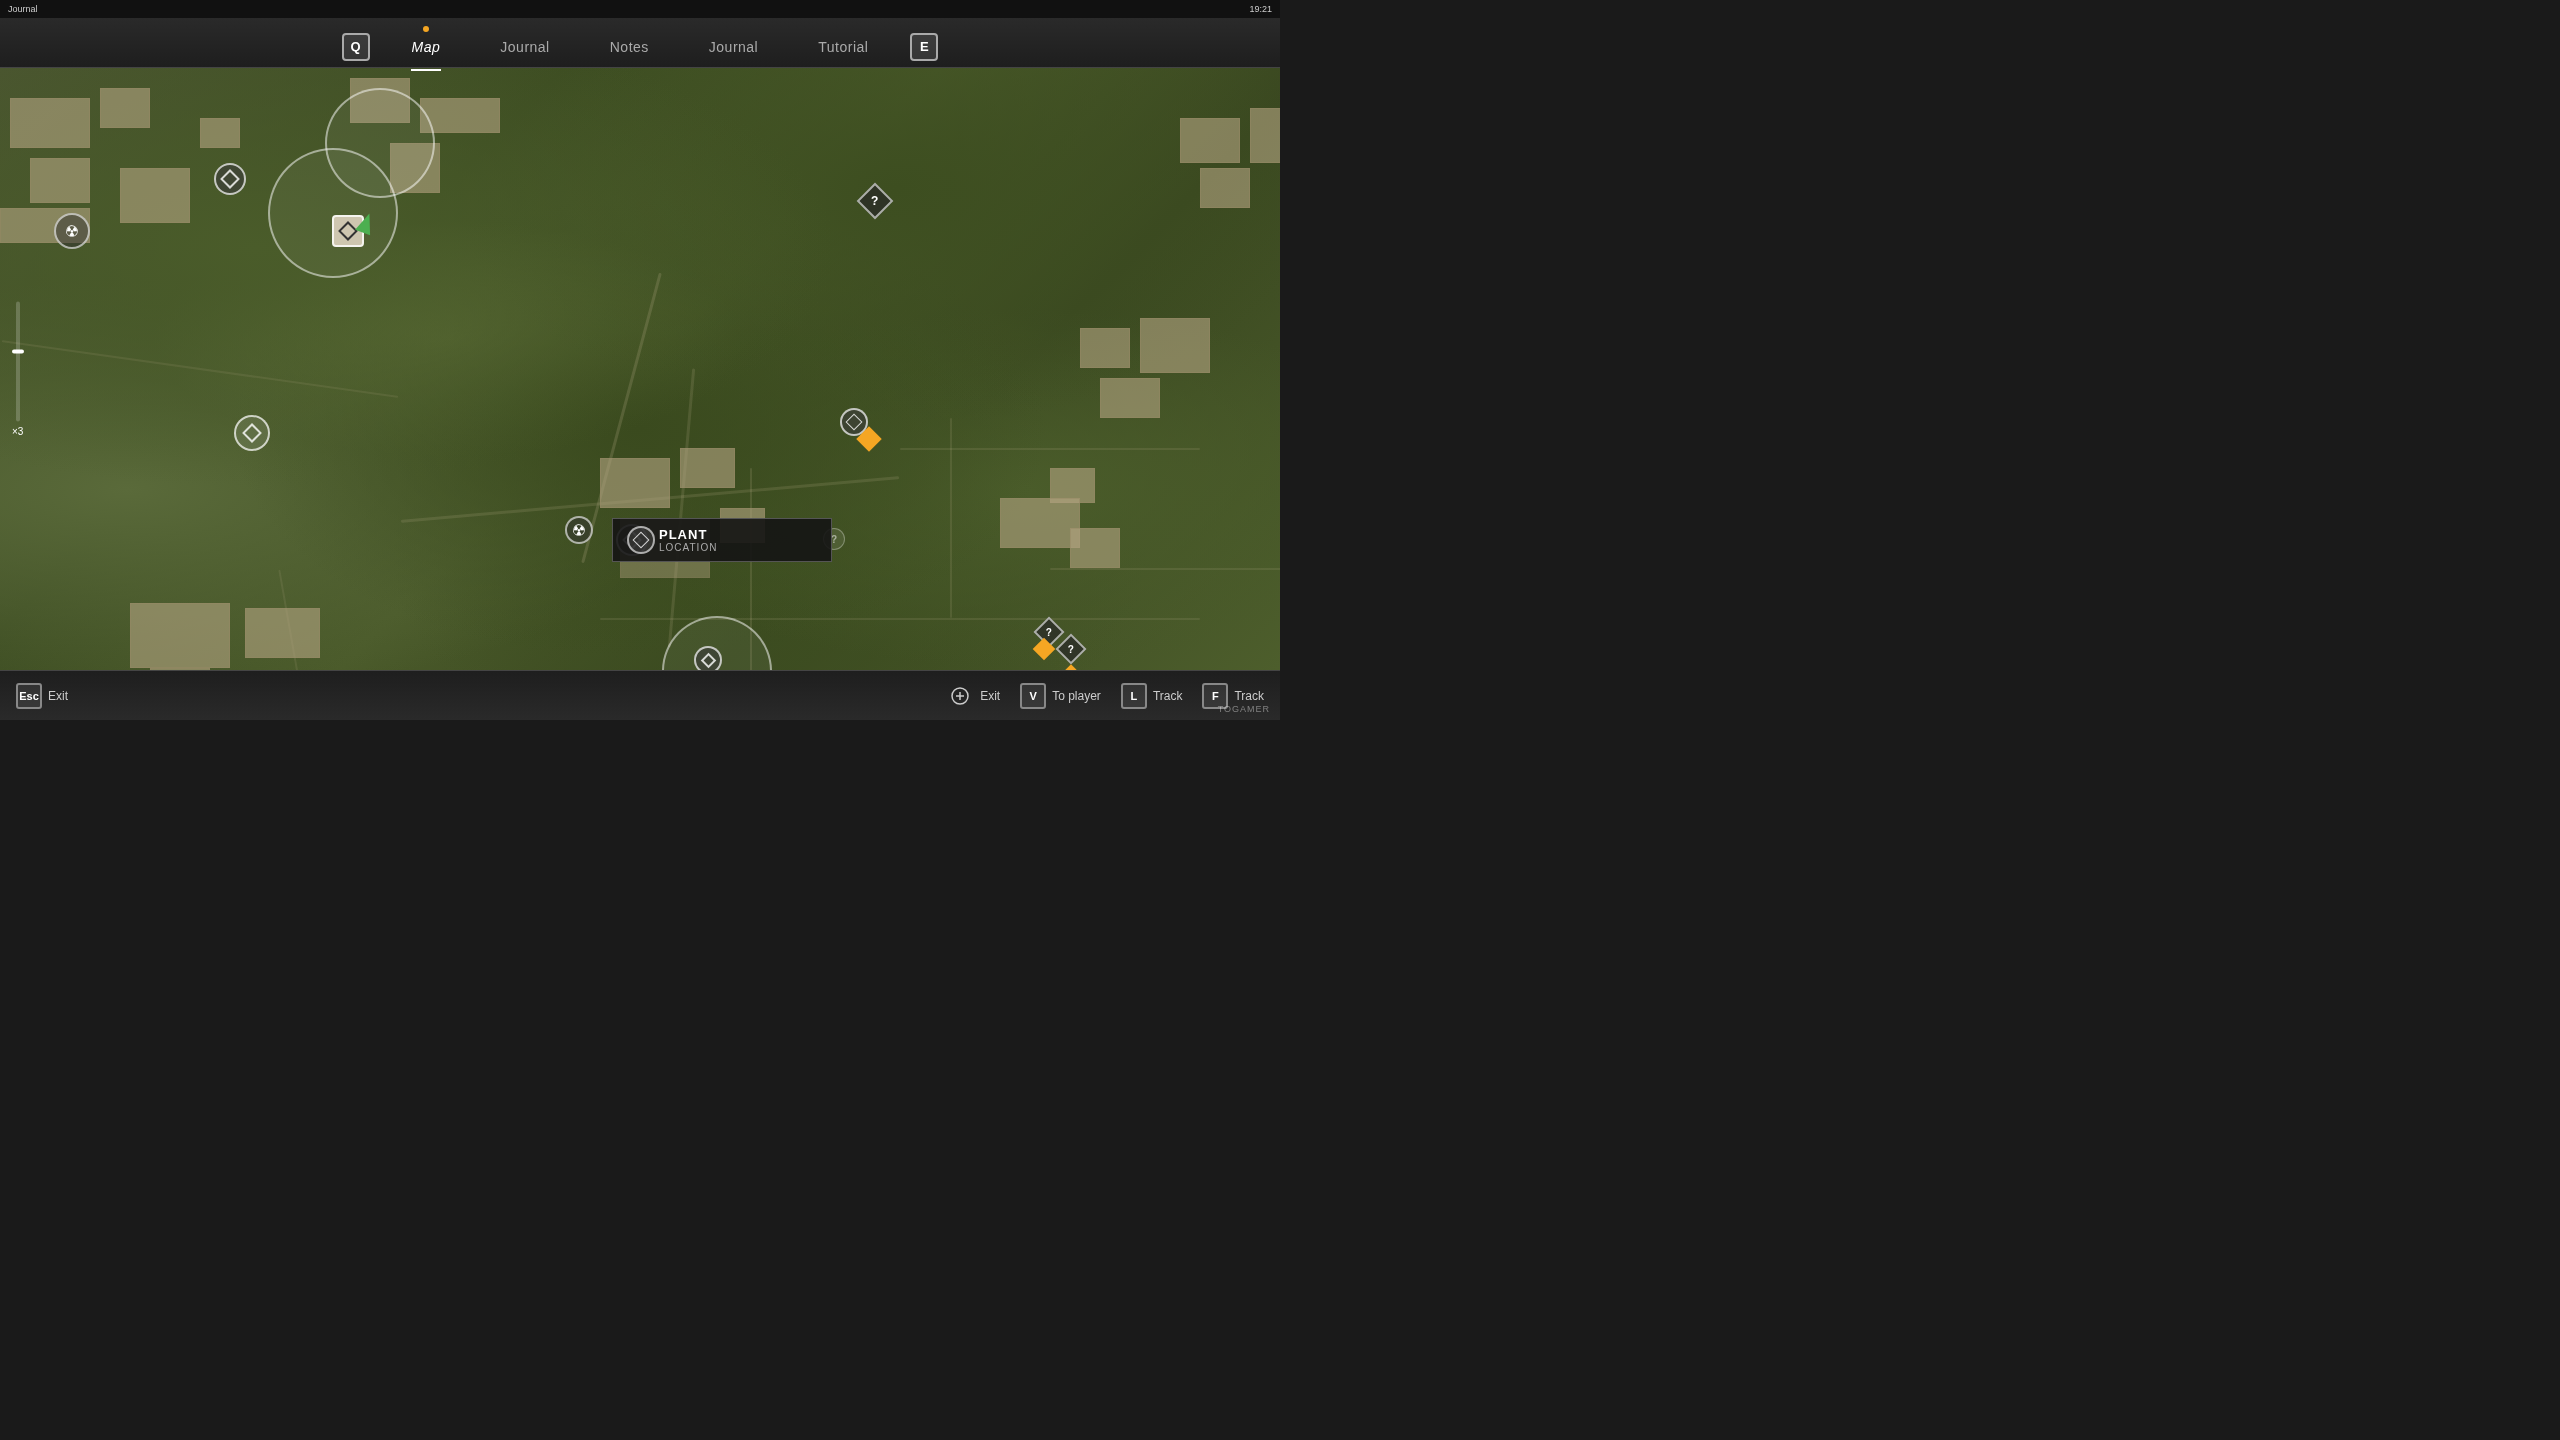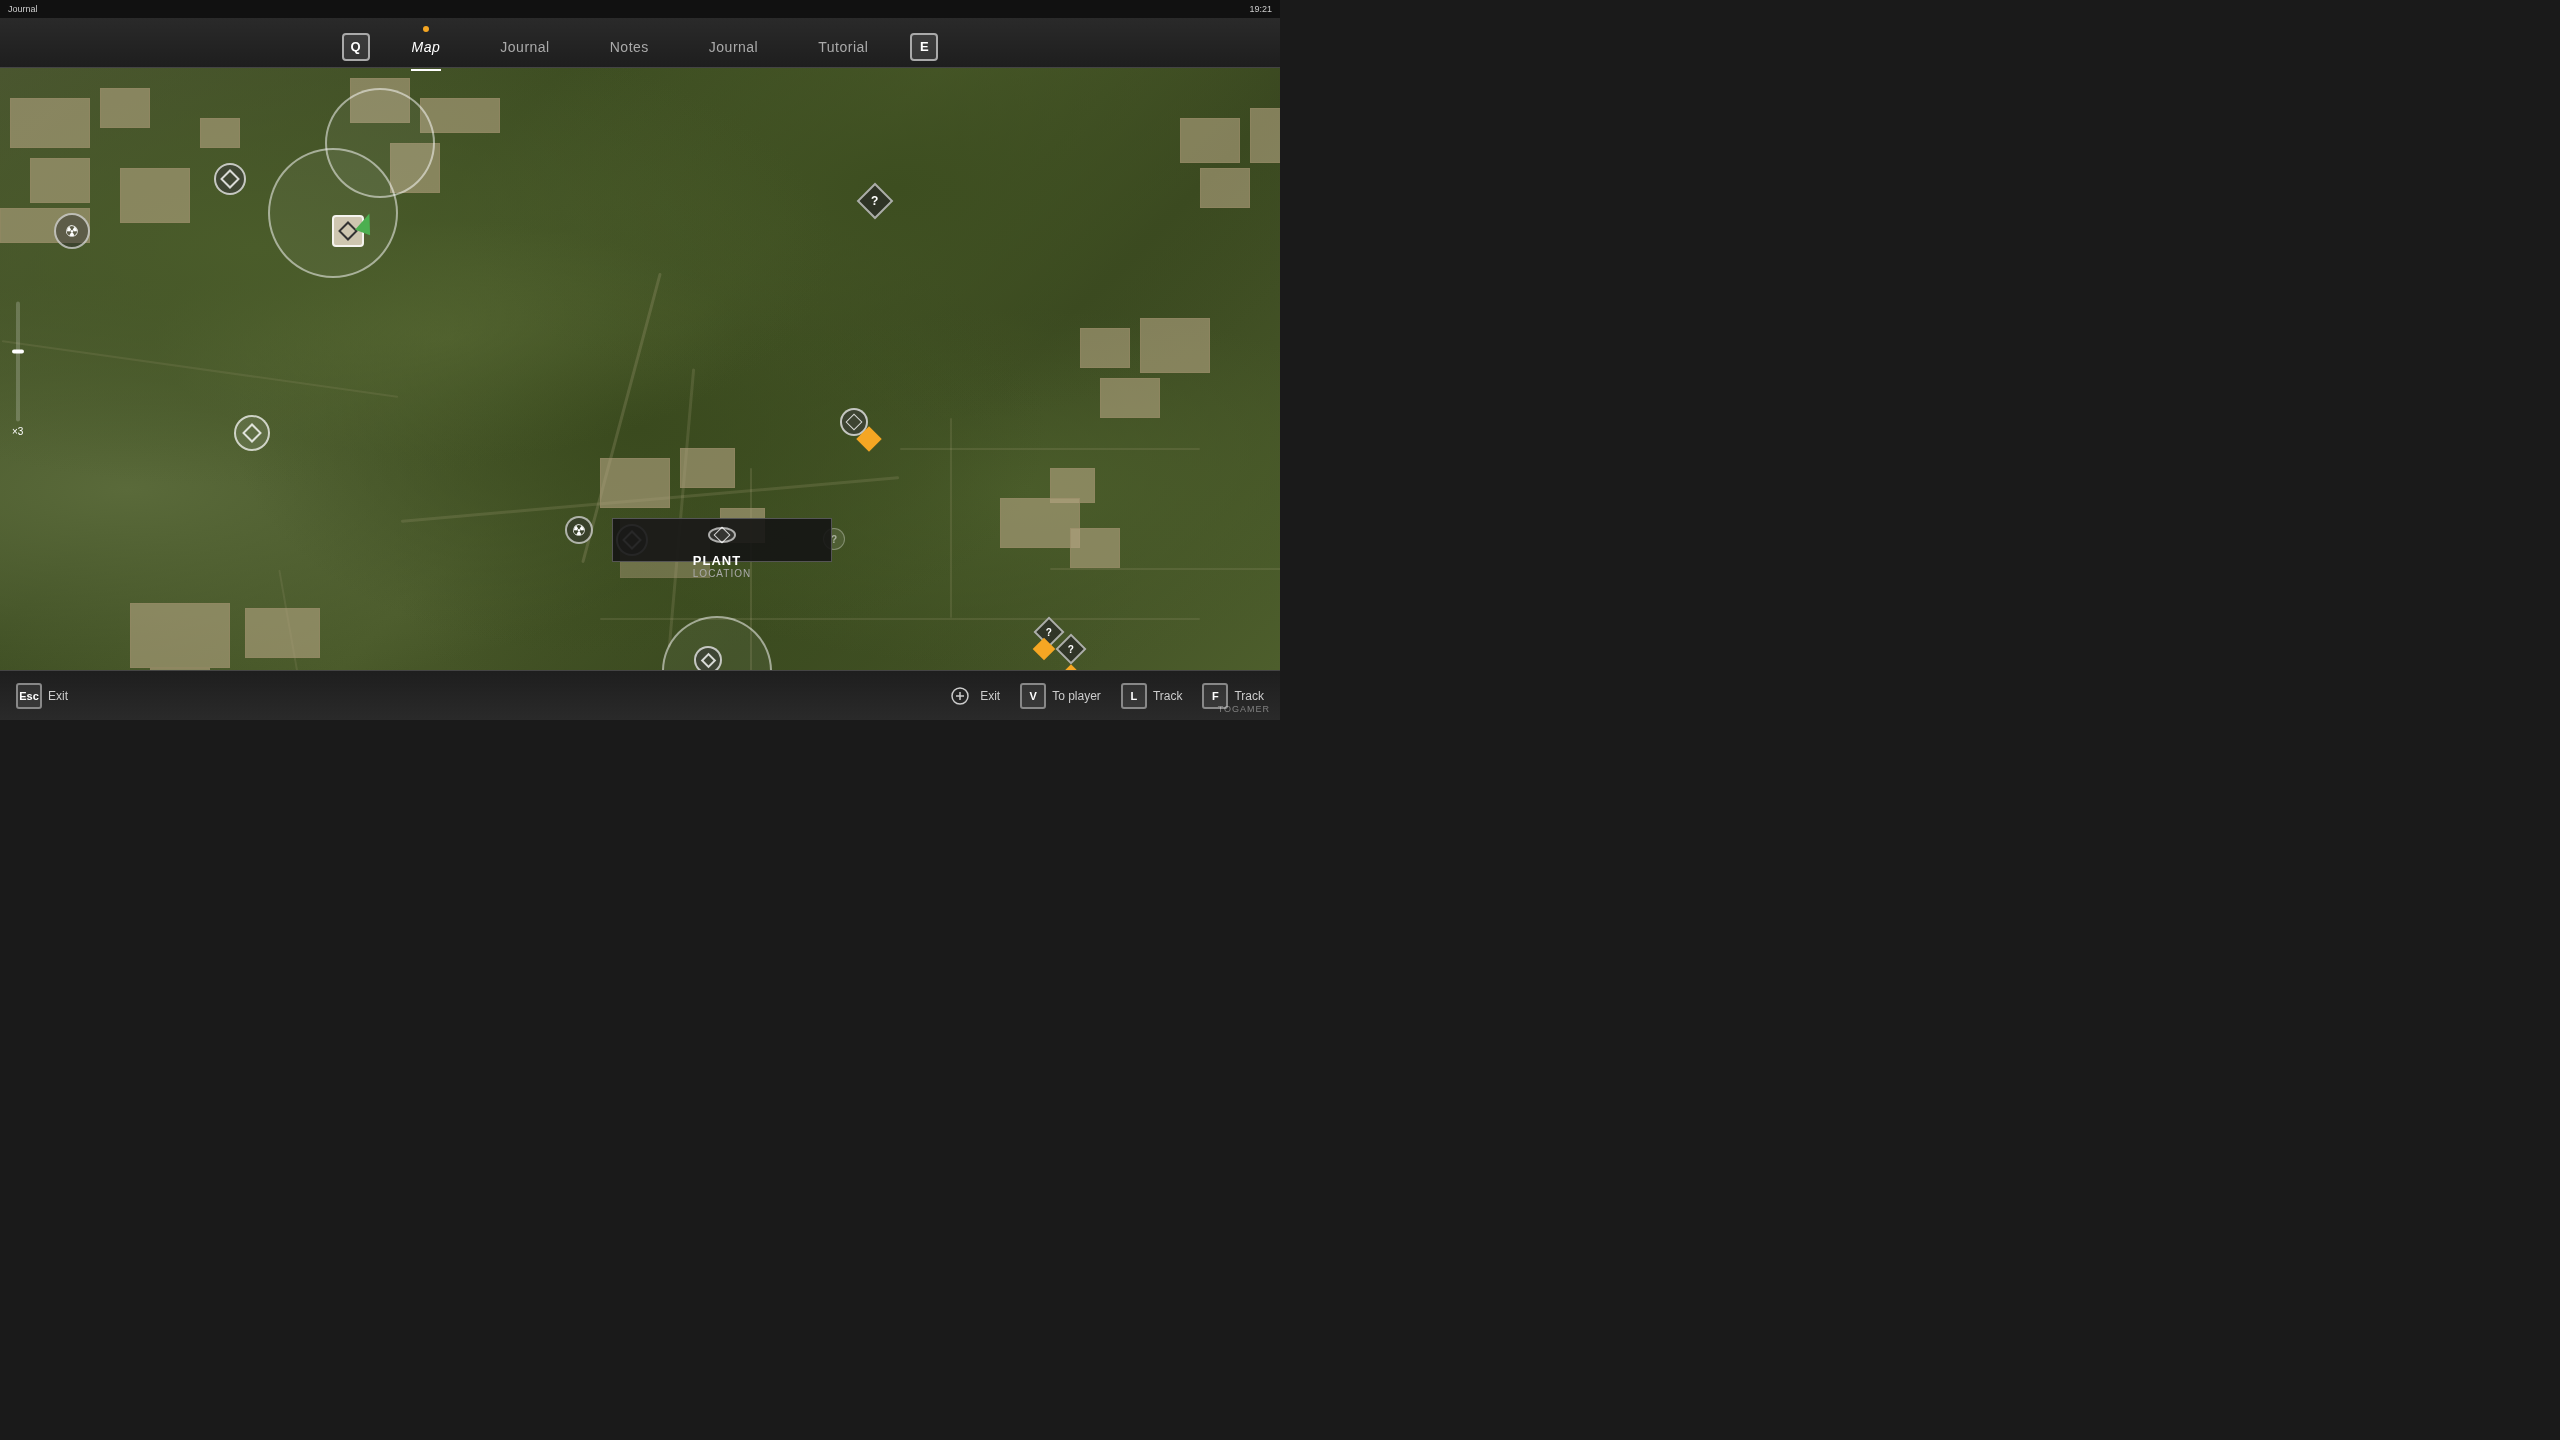--- a/index.html
+++ b/index.html
@@ -209,23 +209,22 @@
     }
 
     
     #location-tooltip {
       position: absolute;
       background: rgba(20, 20, 20, 0.9);
       border: 1px solid #555;
       padding: 8px 14px;
       display: flex;
       align-items: center;
-      gap: 10px;
+      gap: 4px;
       z-index: 50;
-      flex-direction: column;
     }
 
     .location-icon-circle {
       width: 28px;
       height: 28px;
       border-radius: 50%;
       border: 2px solid rgba(255,255,255,0.6);
       background: rgba(255,255,255,0.1);
       display: flex;
       align-items: center;

